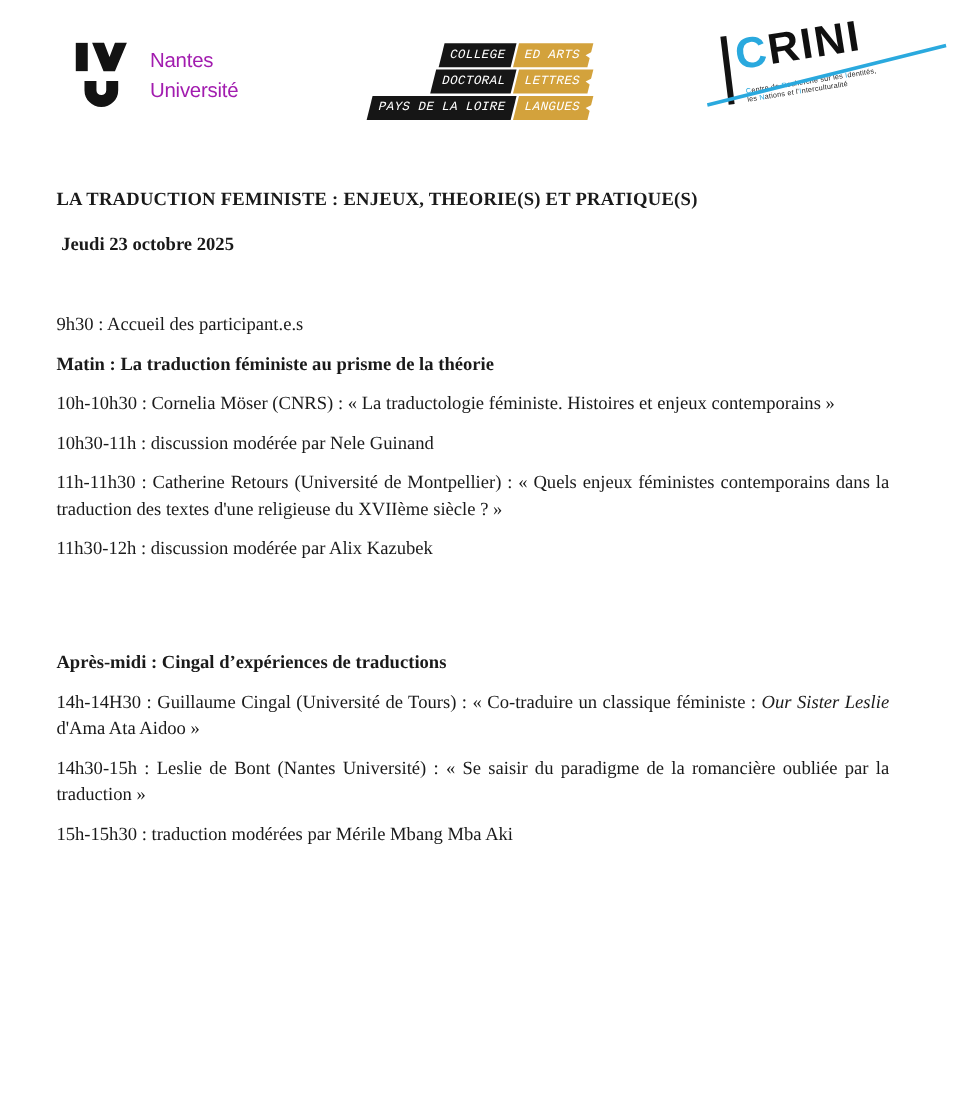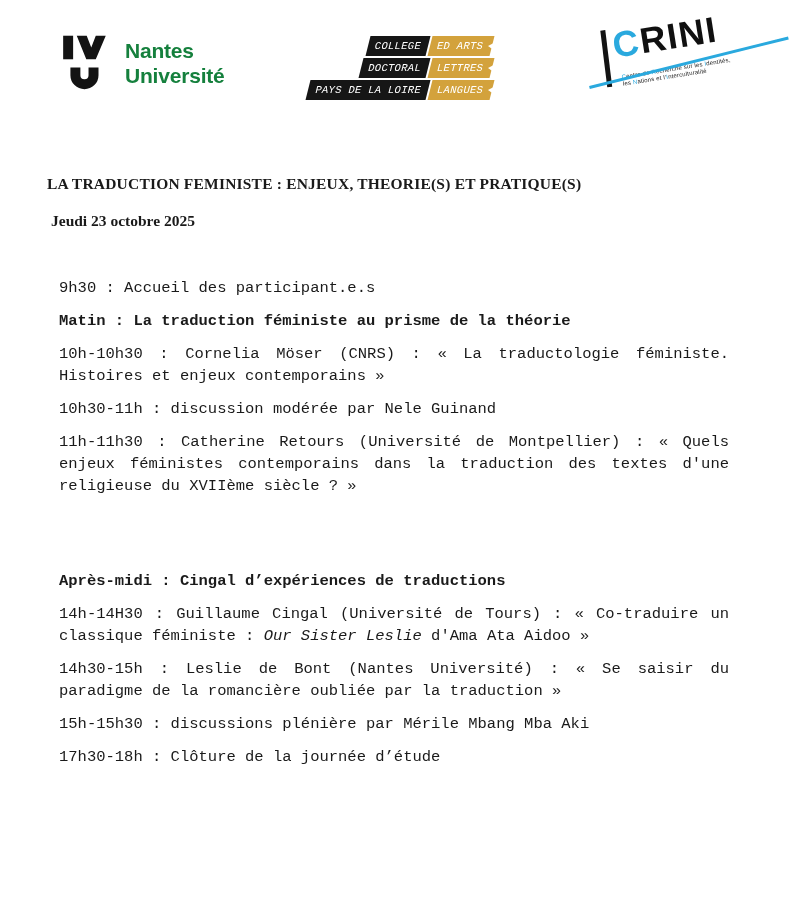--- a/index.html
+++ b/index.html
@@ -4,22 +4,22 @@
 <style>
   html,body{margin:0;padding:0;}
   body{
     width:798px;height:915px;position:relative;background:#ffffff;
     font-family:"Liberation Serif",serif;color:#1a1a1a;overflow:hidden;
   }
 
   
   .nantes{position:absolute;left:55px;top:32px;display:flex;align-items:flex-start;gap:12px;}
   .nantes-text{
-    font-family:"Liberation Sans",sans-serif;font-size:21px;line-height:25px;
-    font-weight:700;color:#15803d;letter-spacing:-0.2px;margin-top:6px;
+    font-family:"Liberation Sans",sans-serif;font-size:17px;line-height:25px;
+    font-weight:400;color:#a21caf;letter-spacing:-0.2px;margin-top:6px;
   }
 
   .cdl{position:absolute;left:300px;top:36px;width:192px;}
   .cdl-row{
     display:flex;justify-content:flex-end;height:20px;margin-bottom:2px;
     transform:skewX(-14deg);
     font-family:"Liberation Mono",monospace;font-size:10.5px;line-height:20px;
     color:#ffffff;letter-spacing:0.3px;white-space:nowrap;
   }
   .cdl-black{background:#161616;padding:0 7px;margin-right:2px;}
@@ -37,26 +37,26 @@
   }
   .crini-line{position:absolute;left:-12px;top:47px;width:205px;height:3px;background:#2AA9DE;transform:rotate(-5deg);}
   .crini-caption{
     margin:9px 0 0 22px;font-family:"Liberation Sans",sans-serif;
     font-size:6px;line-height:7px;color:#222222;letter-spacing:0.2px;
   }
   .cyan{color:#2AA9DE;}
   .it{font-style:italic;}
 
   
-  .doc{position:absolute;left:47px;top:173px;width:694px;}
+  .doc{position:absolute;left:47px;top:156px;width:694px;}
   .doc-title{
     font-size:15.5px;line-height:22px;font-weight:bold;margin:0 0 15px;letter-spacing:0.2px;
   }
   .doc-date{font-size:15.5px;line-height:22px;font-weight:bold;margin:0 4px 45px;}
-  .para{font-size:15.5px;line-height:22px;margin:0 12px 11px;text-align:left;font-family:Liberation Mono, monospace;}
+  .para{font-size:15.5px;line-height:22px;margin:0 0 11px;text-align:left;}
   .para.justify{text-align:justify;}
   .para.bold{font-weight:bold;}
   .para.gap{height:20px;margin-bottom:11px;}
 </style>
 </head>
 <body>
 
 <div class="nantes">
   <span>
     <svg viewBox="0 0 64 64" width="58" height="60" aria-hidden="true">
@@ -100,21 +100,21 @@
 
 <div class="doc">
   <h1 class="doc-title">LA TRADUCTION FEMINISTE : ENJEUX, THEORIE(S) ET PRATIQUE(S)</h1>
   <p class="doc-date">Jeudi 23 octobre 2025</p>
   <div id="schedule">
       <p class="para normal"><span>9h30 : Accueil des participant.e.s</span></p>
       <p class="para bold"><span>Matin : La traduction féministe au prisme de la théorie</span></p>
       <p class="para justify"><span>10h-10h30 : Cornelia Möser (CNRS) : « La traductologie féministe. Histoires et enjeux contemporains »</span></p>
       <p class="para normal"><span>10h30-11h : discussion modérée par Nele Guinand</span></p>
       <p class="para justify"><span>11h-11h30 : Catherine Retours (Université de Montpellier) : « Quels enjeux féministes contemporains dans la traduction des textes d'une religieuse du XVIIème siècle ? »</span></p>
+      <p class="para normal"><span>11h30-12h : discussion modérée par Alix Kazubek</span></p>
       <p class="para gap"></p>
       <p class="para gap"></p>
       <p class="para bold"><span>Après-midi : Cingal d’expériences de traductions</span></p>
       <p class="para justify"><span>14h-14H30 : Guillaume Cingal (Université de Tours) : « Co-traduire un classique féministe : </span><span class="it">Our Sister Leslie</span><span> d'Ama Ata Aidoo »</span></p>
       <p class="para justify"><span>14h30-15h : Leslie de Bont (Nantes Université) : « Se saisir du paradigme de la romancière oubliée par la traduction »</span></p>
-      <p class="para normal"><span>15h-15h30 : discussions plénière par Mérile Mbang Mba Aki</span></p>
-      <p class="para normal"><span>17h30-18h : Clôture de la journée d’étude</span></p>
+      <p class="para normal"><span>15h-15h30 : traduction modérées par Mérile Mbang Mba Aki</span></p>
     </div>
 </div>
 
 </body></html>

